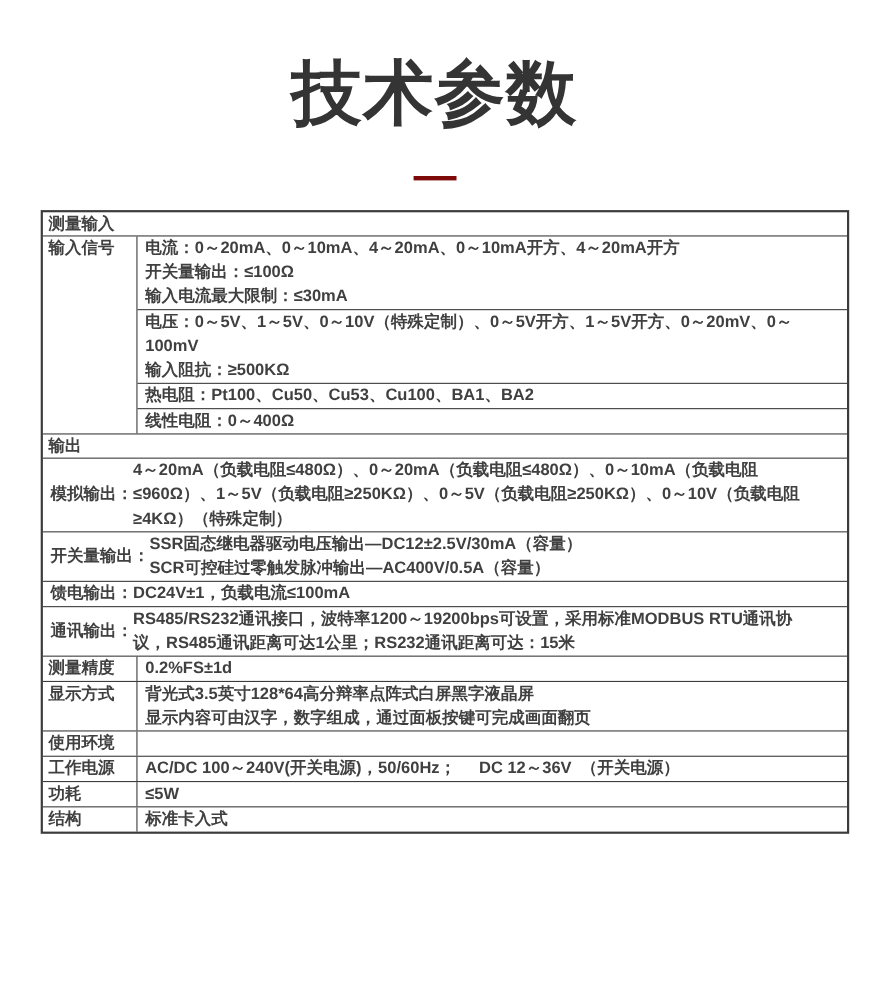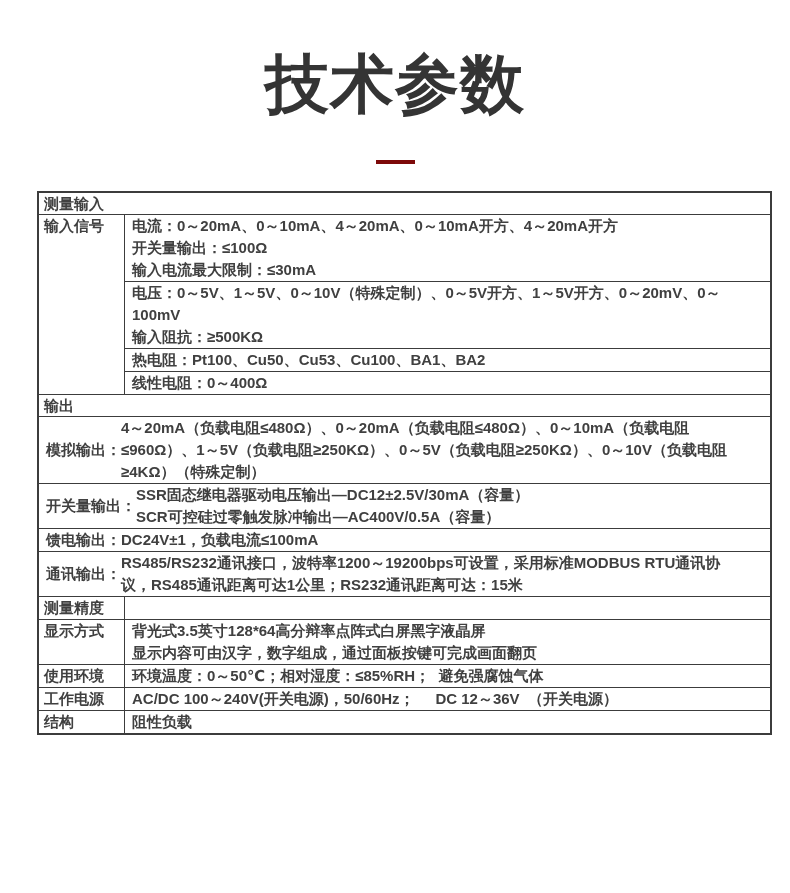--- a/index.html
+++ b/index.html
@@ -146,48 +146,56 @@
               <span class="hang-label">通讯输出：</span>
               <div class="hang-body">
                 <div class="line">RS485/RS232通讯接口，波特率1200～19200bps可设置，采用标准MODBUS RTU通讯协议，RS485通讯距离可达1公里；RS232通讯距离可达：15米</div>
               </div>
             </div>
           </div>
         </div>
       </div>
       <div class="tr">
         <div class="th">测量精度</div>
+        <div class="td">
+          <div class="subcell">
+            <div class="line">0.2%FS±1d</div>
+          </div>
+        </div>
       </div>
       <div class="tr">
         <div class="th">显示方式</div>
         <div class="td">
           <div class="subcell">
             <div class="line">背光式3.5英寸128*64高分辩率点阵式白屏黑字液晶屏</div>
             <div class="line">显示内容可由汉字，数字组成，通过面板按键可完成画面翻页</div>
           </div>
         </div>
       </div>
       <div class="tr">
         <div class="th">使用环境</div>
-        <div class="td">
-          <div class="subcell">
-            <div class="line">环境温度：0～50℃；相对湿度：≤85%RH；  避免强腐蚀气体</div>
-          </div>
-        </div>
       </div>
       <div class="tr">
         <div class="th">工作电源</div>
         <div class="td">
           <div class="subcell">
             <div class="line">AC/DC 100～240V(开关电源)，50/60Hz；     DC 12～36V  （开关电源）</div>
           </div>
         </div>
       </div>
       <div class="tr">
+        <div class="th">功耗</div>
+        <div class="td">
+          <div class="subcell">
+            <div class="line">≤5W</div>
+          </div>
+        </div>
+      </div>
+      <div class="tr">
         <div class="th">结构</div>
         <div class="td">
           <div class="subcell">
-            <div class="line">阻性负载</div>
+            <div class="line">标准卡入式</div>
           </div>
         </div>
       </div>
     </div>
 </div>
 
 </body></html>

